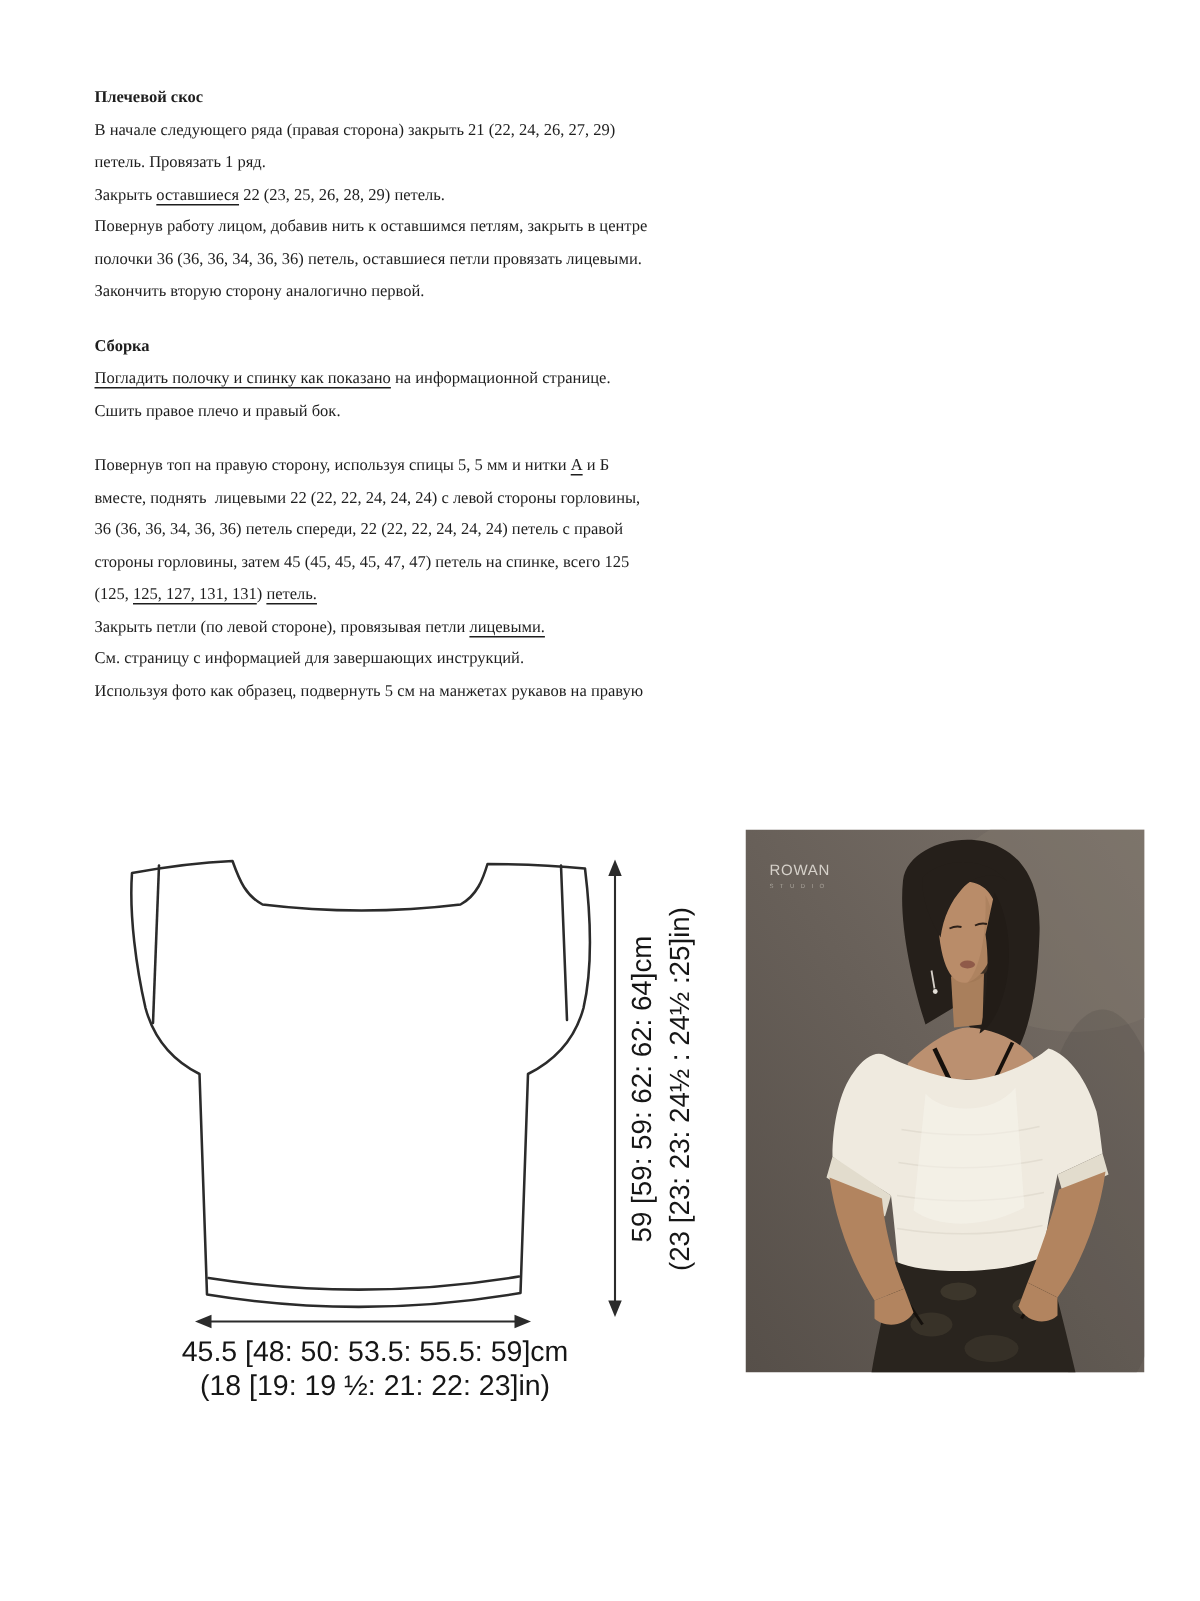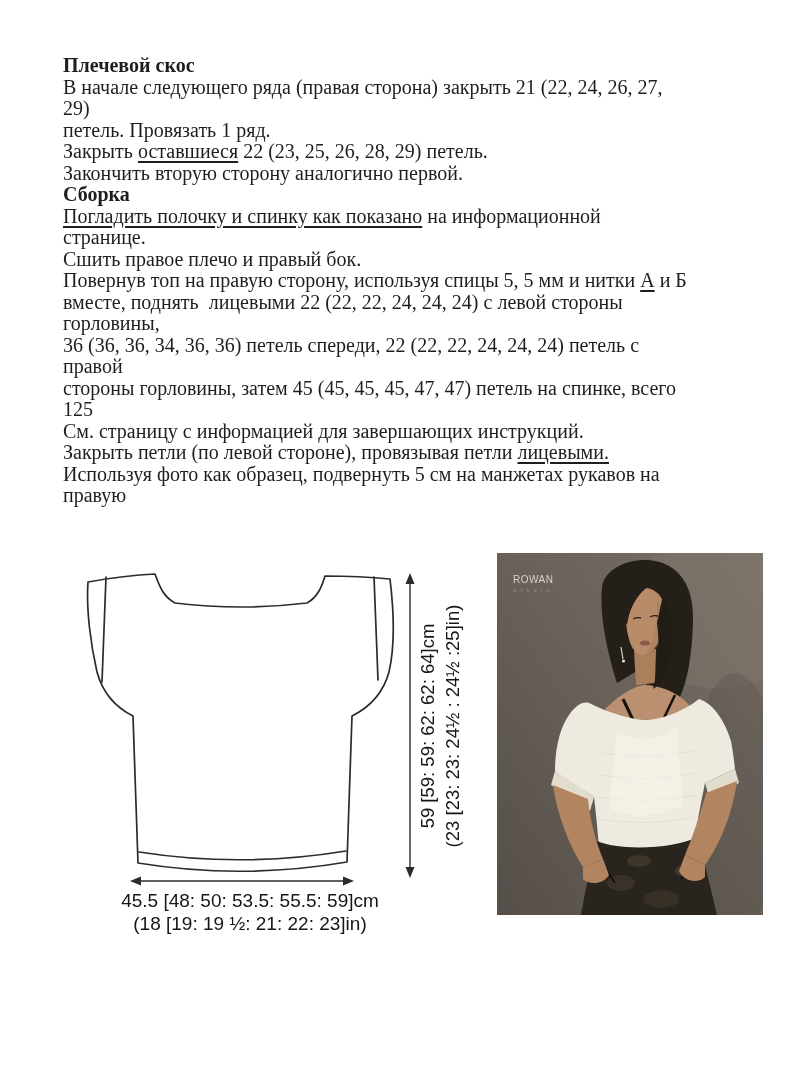--- a/index.html
+++ b/index.html
@@ -3,23 +3,23 @@
 <meta charset="utf-8">
 <style>
   html,body { margin:0; padding:0; background:#ffffff; }
   .page {
     position:relative; width:800px; height:1067px;
     background:#ffffff; overflow:hidden;
     font-family:"Liberation Serif", serif;
   }
   .instructions {
     position:absolute; left:63px; top:55px; width:625px;
-    font-size:20px; line-height:21.5px; color:#1e1e1e;
+    font-size:11px; line-height:21.5px; color:#1e1e1e;
   }
-  .section + .section { }
+  .section + .section { margin-top:15px; }
   .heading { font-weight:bold; }
   .line { white-space:pre-wrap; }
   .wavy {
     text-decoration-line:underline;
     text-decoration-style:wavy;
     text-decoration-color:#3fa04d;
     text-decoration-thickness:1px;
     text-underline-offset:3px;
     text-decoration:underline;
   }
@@ -37,34 +37,37 @@
 <body>
 
 <div class="page">
 
   <div class="instructions">
       <div class="section">
         <div class="heading">Плечевой скос</div>
         <div class="line"><span>В начале следующего ряда (правая сторона) закрыть 21 (22, 24, 26, 27, 29)</span></div>
         <div class="line"><span>петель. Провязать 1 ряд.</span></div>
         <div class="line"><span>Закрыть </span><span class="wavy">оставшиеся</span><span> 22 (23, 25, 26, 28, 29) петель.</span></div>
+        <div class="line"><span>Повернув работу лицом, добавив нить к оставшимся петлям, закрыть в центре</span></div>
+        <div class="line"><span>полочки 36 (36, 36, 34, 36, 36) петель, оставшиеся петли провязать лицевыми.</span></div>
         <div class="line"><span>Закончить вторую сторону аналогично первой.</span></div>
       </div>
       <div class="section">
         <div class="heading">Сборка</div>
         <div class="line"><span class="wavy">Погладить полочку и спинку как показано</span><span> на информационной странице.</span></div>
         <div class="line"><span>Сшить правое плечо и правый бок.</span></div>
       </div>
       <div class="section">
         <div class="line"><span>Повернув топ на правую сторону, используя спицы 5, 5 мм и нитки </span><span class="wavy">А</span><span> и Б</span></div>
         <div class="line"><span>вместе, поднять  лицевыми 22 (22, 22, 24, 24, 24) с левой стороны горловины,</span></div>
         <div class="line"><span>36 (36, 36, 34, 36, 36) петель спереди, 22 (22, 22, 24, 24, 24) петель с правой</span></div>
         <div class="line"><span>стороны горловины, затем 45 (45, 45, 45, 47, 47) петель на спинке, всего 125</span></div>
+        <div class="line"><span>(125, </span><span class="wavy">125, 127, 131, 131</span><span>) </span><span class="wavy">петель.</span></div>
+        <div class="line"><span>Закрыть петли (по левой стороне), провязывая петли </span><span class="wavy">лицевыми.</span></div>
         <div class="line"><span>См. страницу с информацией для завершающих инструкций.</span></div>
-        <div class="line"><span>Закрыть петли (по левой стороне), провязывая петли </span><span class="wavy">лицевыми.</span></div>
         <div class="line"><span>Используя фото как образец, подвернуть 5 см на манжетах рукавов на правую</span></div>
       </div>
     </div>
 
   <svg class="diagram" width="420" height="400" viewBox="0 0 420 400">
 
     <path class="schematic-line" d="M28,32
          C 50,28 72,25 95,24
          C 100,38 104,47 115,53
          Q 181,61 247,53

